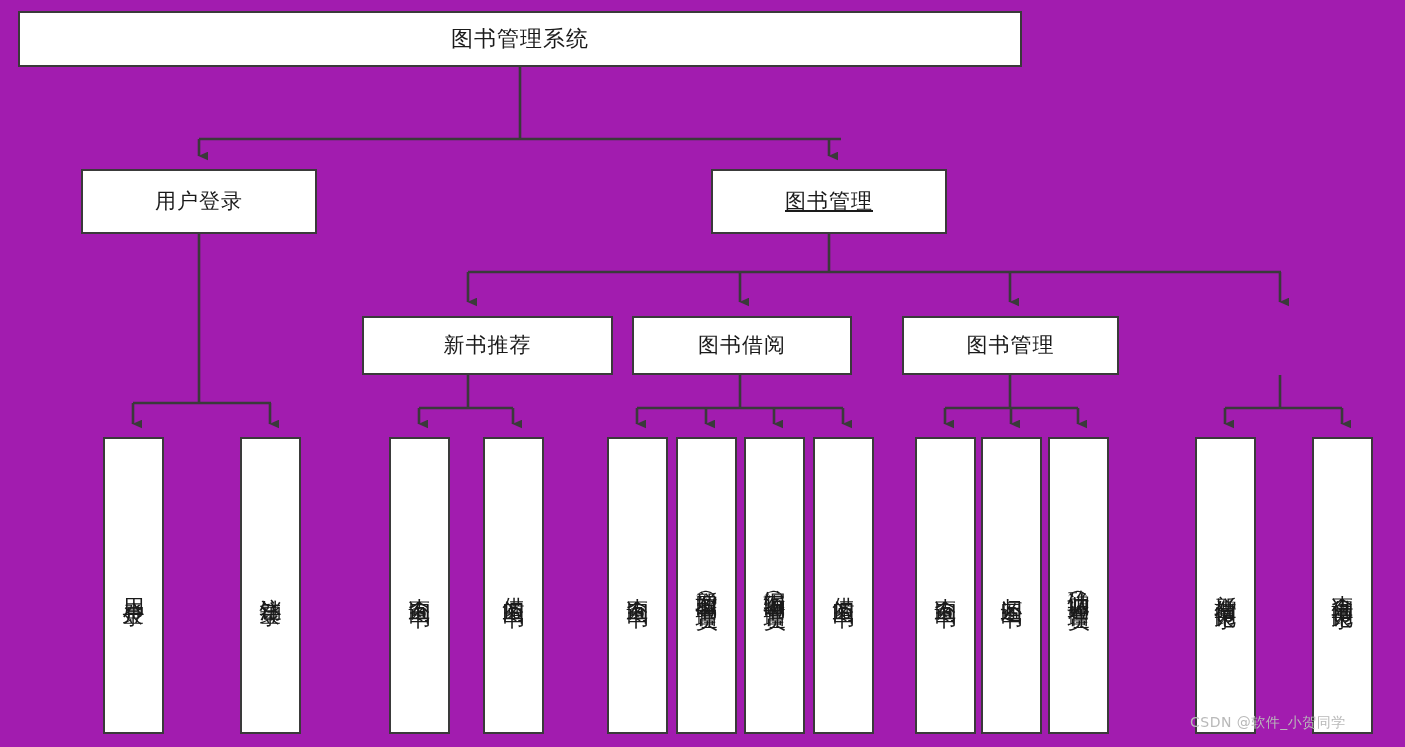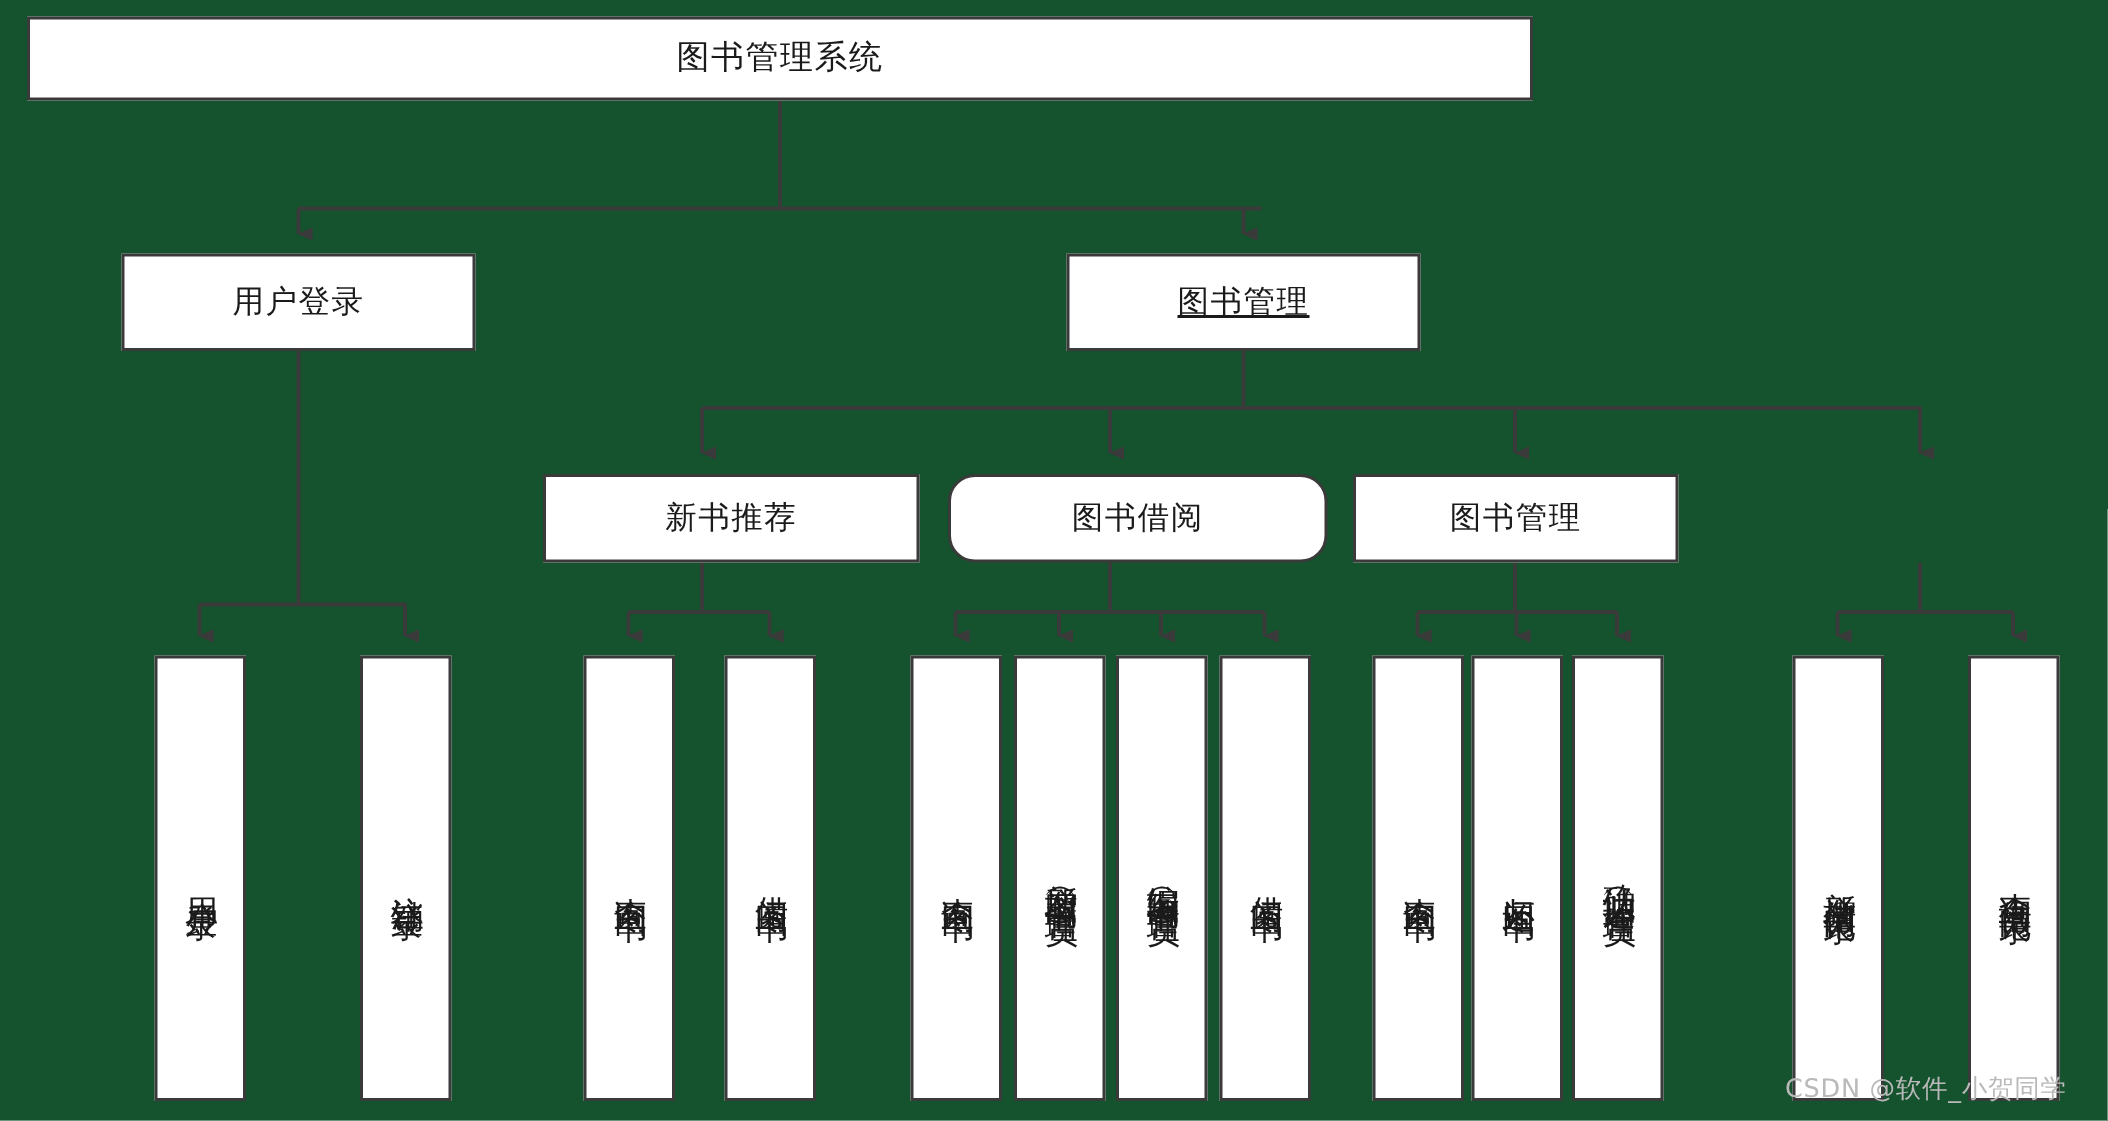--- a/index.html
+++ b/index.html
@@ -10,21 +10,21 @@
   body {
     width: 1405px;
     height: 747px;
     font-family: "DejaVu Sans", "Liberation Sans", sans-serif;
     overflow: hidden;
   }
   #diagram-root {
     position: relative;
     width: 1405px;
     height: 747px;
-    background: #14532d;
+    background: #a21caf;
   }
   svg#diagram-canvas {
     position: absolute;
     left: 0;
     top: 0;
     width: 1405px;
     height: 747px;
   }
   .node-box {
     position: absolute;
@@ -53,21 +53,21 @@
     font-size: 22px;
     letter-spacing: 3px;
     line-height: 1;
     white-space: nowrap;
   }
   #root-node .node-label {
     font-size: 22px;
   }
   .watermark {
     position: absolute;
-    font-size: 17px;
+    font-size: 14px;
     color: #b9b9b9;
     letter-spacing: 0.5px;
     white-space: nowrap;
     pointer-events: none;
   }
 </style>
 </head>
 <body>
 
 <div id="diagram-root">
@@ -130,21 +130,21 @@
   <div class="node-box" style="left:81px;top:169px;width:236px;height:65px;">
     <span class="node-label">用户登录</span>
   </div>
   <div class="node-box" style="left:711px;top:169px;width:236px;height:65px;text-decoration:underline;">
     <span class="node-label">图书管理</span>
   </div>
 
   <div class="node-box" style="left:362px;top:316px;width:251px;height:59px;">
     <span class="node-label">新书推荐</span>
   </div>
-  <div class="node-box" style="left:632px;top:316px;width:253px;height:59px;border-radius:18px;">
+  <div class="node-box" style="left:632px;top:316px;width:220px;height:59px;">
     <span class="node-label">图书借阅</span>
   </div>
   <div class="node-box" style="left:902px;top:316px;width:217px;height:59px;">
     <span class="node-label">图书管理</span>
   </div>
 
   <div class="node-box leaf" style="left:103px;top:437px;width:61px;height:297px;">
     <span class="node-label">用户登录</span>
   </div>
   <div class="node-box leaf" style="left:240px;top:437px;width:61px;height:297px;">

